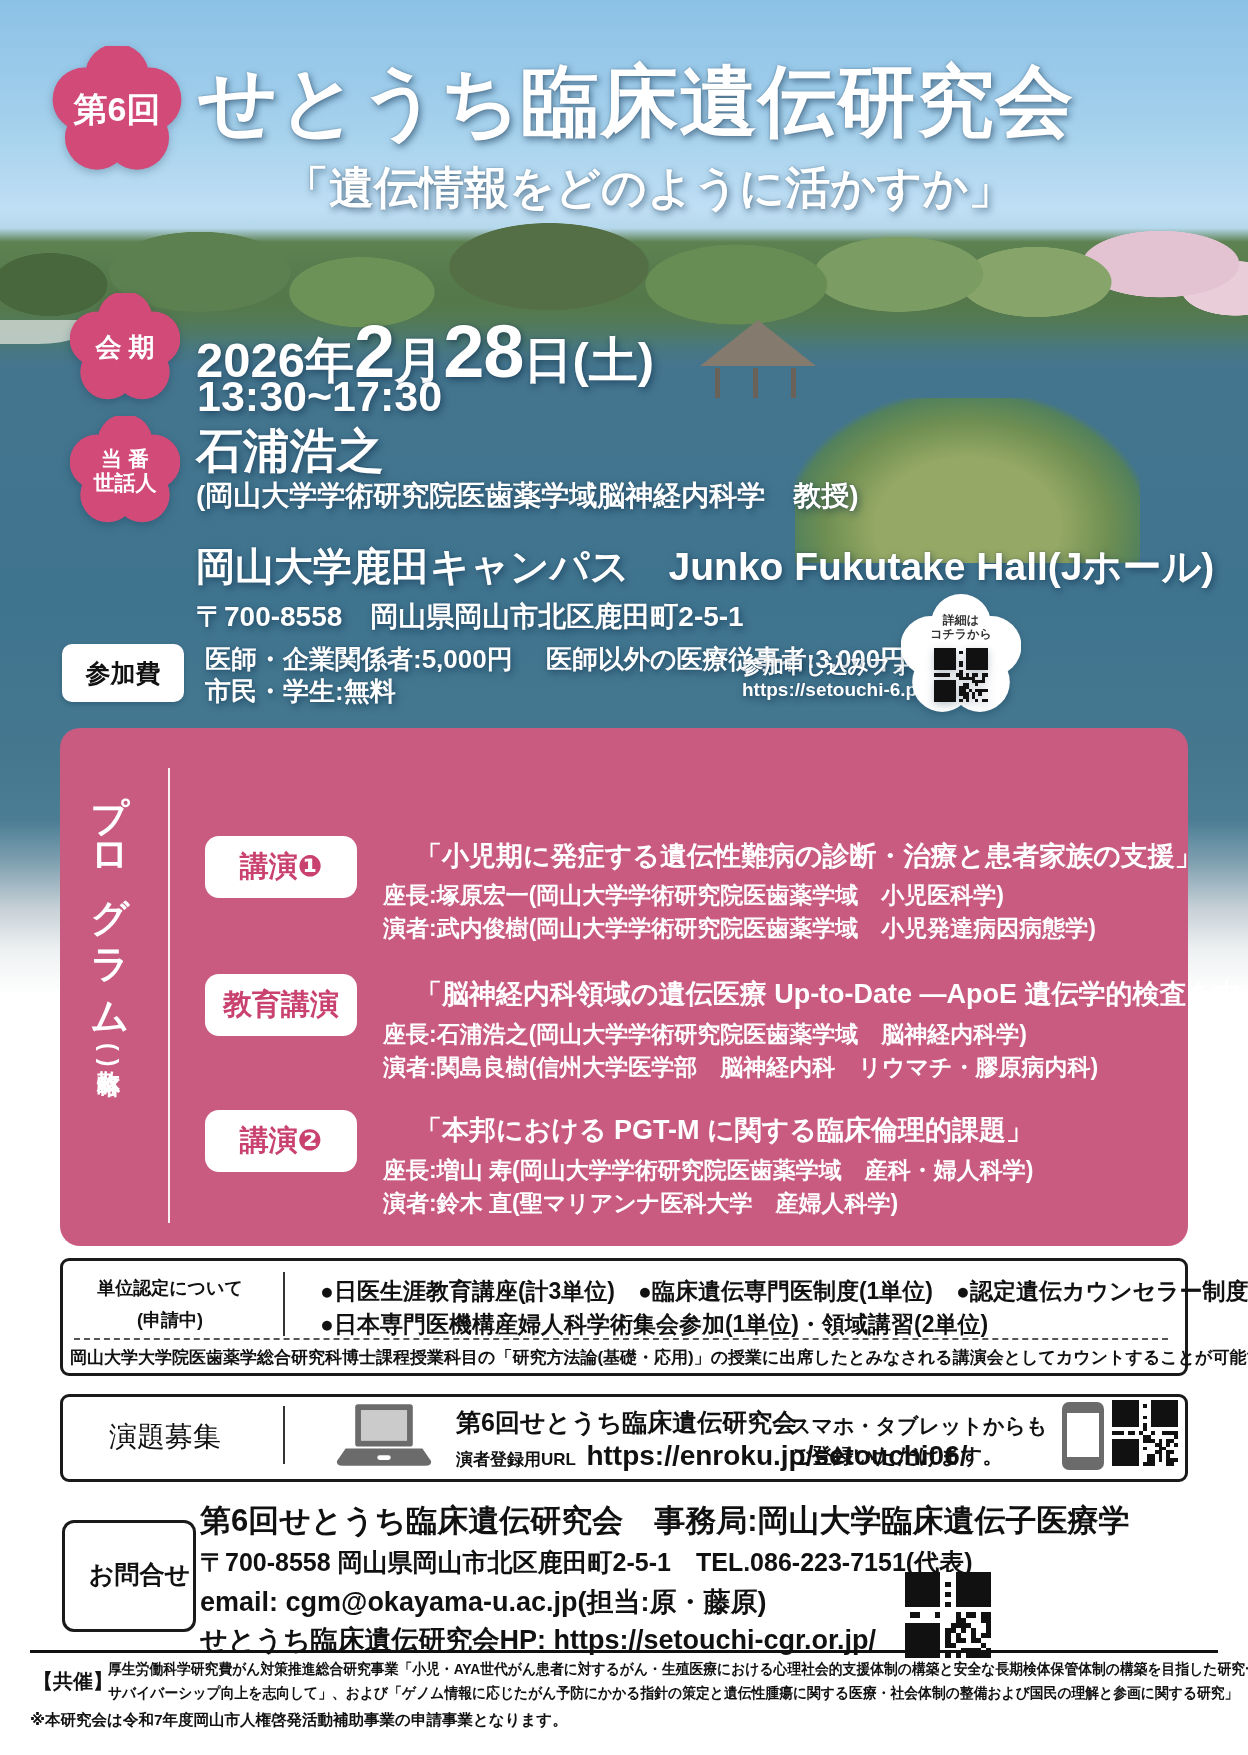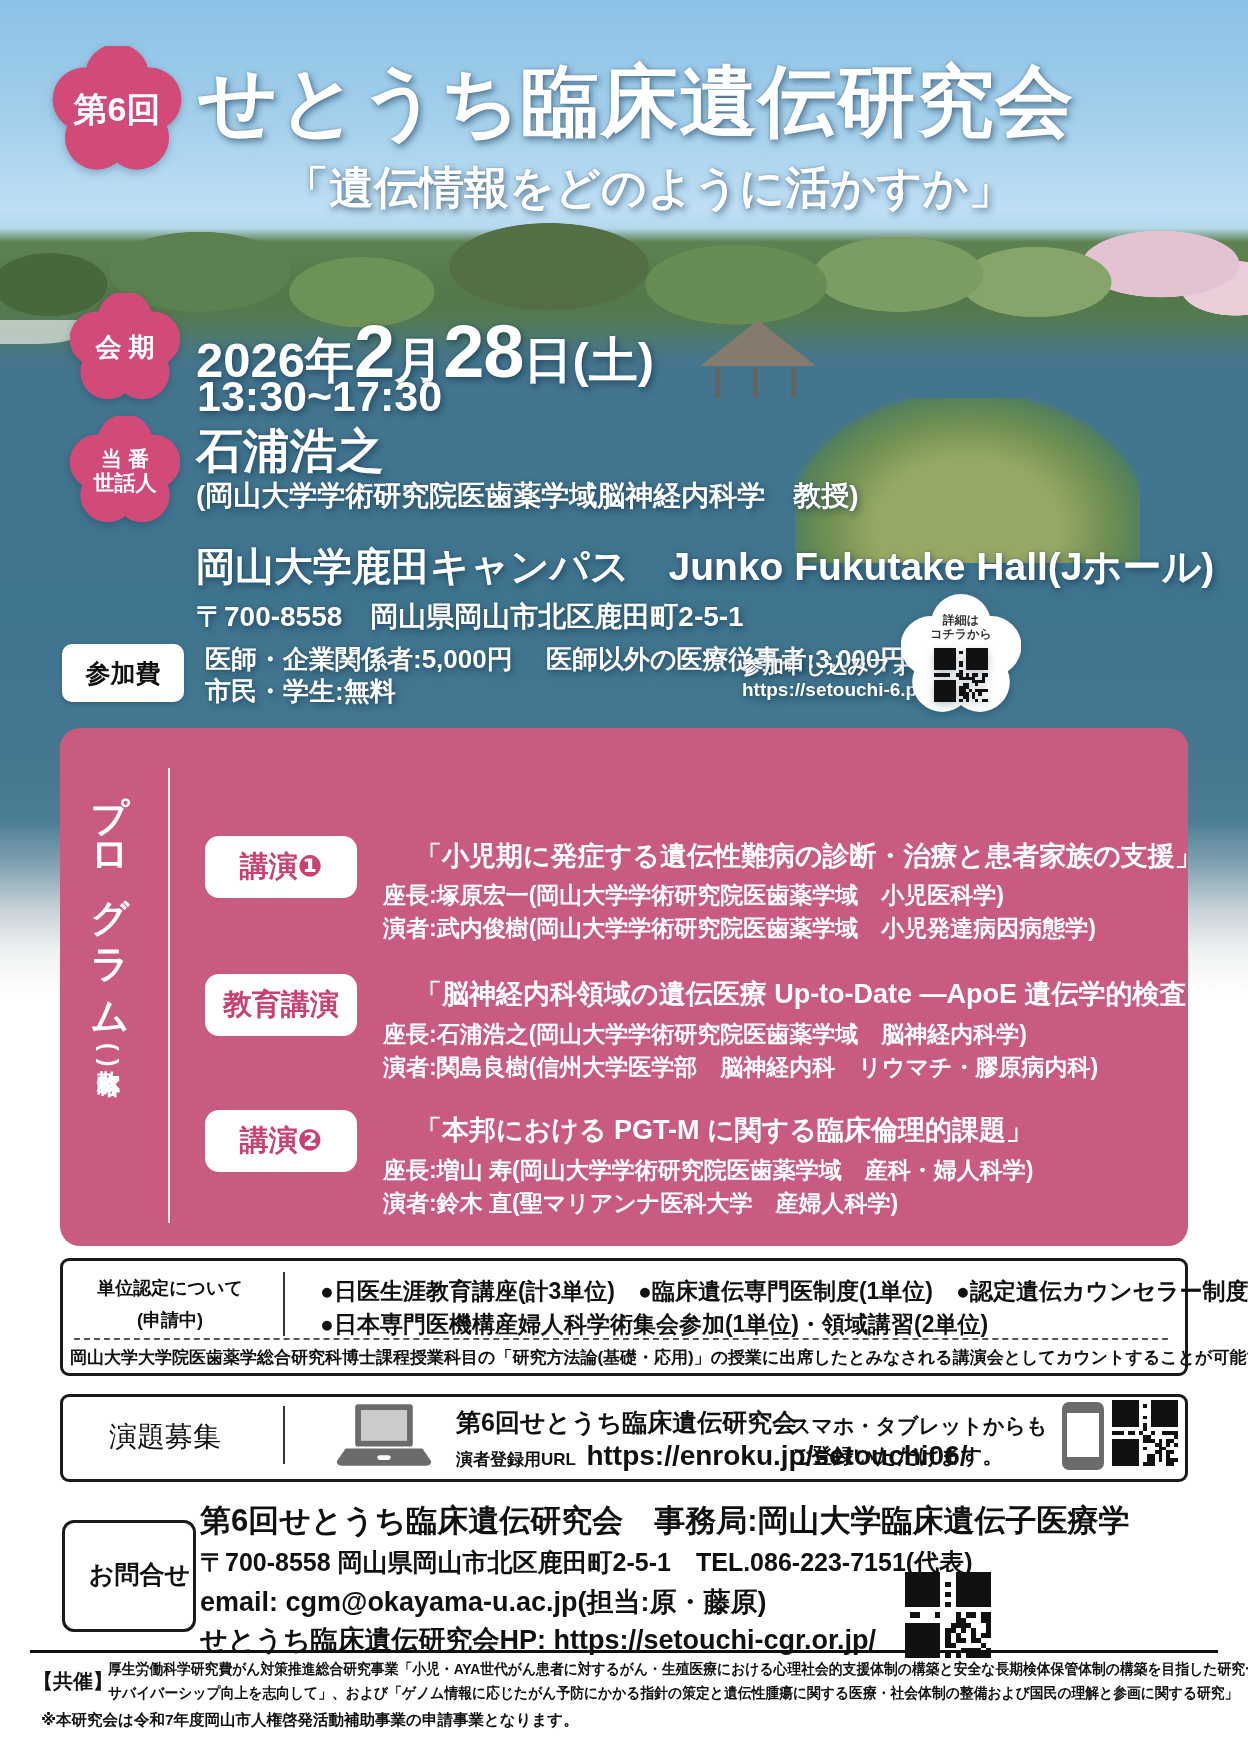--- a/index.html
+++ b/index.html
@@ -426,14 +426,14 @@
         <rect x="12" y="2" width="3" height="3"></rect>
         <rect x="0" y="10" width="7" height="7"></rect>
         <rect x="1" y="11" width="5" height="5" fill="#fff"></rect>
         <rect x="2" y="12" width="3" height="3"></rect>
       </svg></div>
 
   <div class="f-rule"></div>
   <div class="blk" style="left:33px;top:1668px;font-size:20px;font-weight:800">【共催】</div>
   <div class="blk f-small" style="left:108px;top:1660px;font-size:15px;font-weight:700">厚生労働科学研究費がん対策推進総合研究事業「小児・AYA世代がん患者に対するがん・生殖医療における心理社会的支援体制の構築と安全な長期検体保管体制の構築を目指した研究ー</div>
   <div class="blk f-small" style="left:108px;top:1684px;font-size:15px;font-weight:700">サバイバーシップ向上を志向して」、および「ゲノム情報に応じたがん予防にかかる指針の策定と遺伝性腫瘍に関する医療・社会体制の整備および国民の理解と参画に関する研究」</div>
-  <div class="blk" style="left:41px;top:1710px;font-size:15.5px;font-weight:800">※本研究会は令和7年度岡山市人権啓発活動補助事業の申請事業となります。</div>
+  <div class="blk" style="left:30px;top:1710px;font-size:15.5px;font-weight:800">※本研究会は令和7年度岡山市人権啓発活動補助事業の申請事業となります。</div>
 </div>
 
 </body></html>

